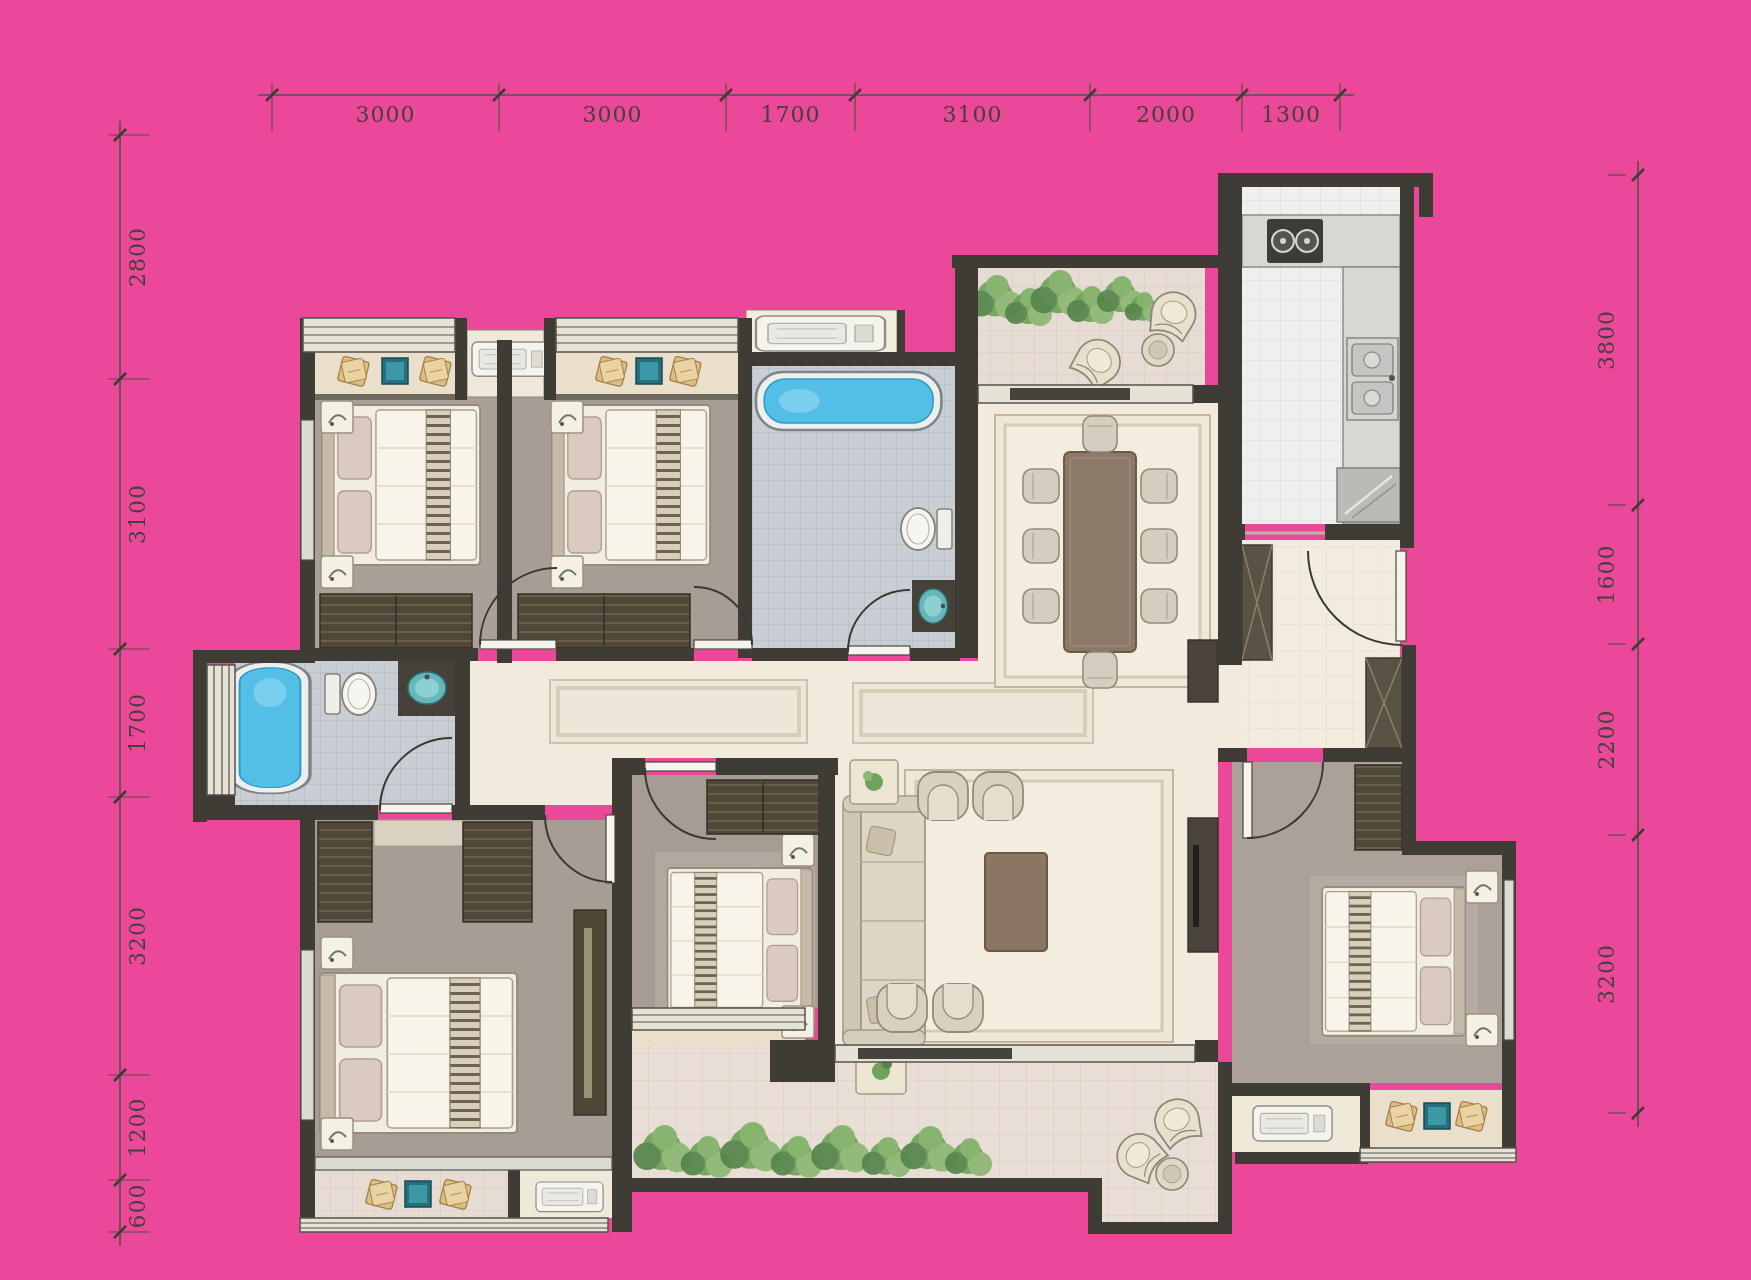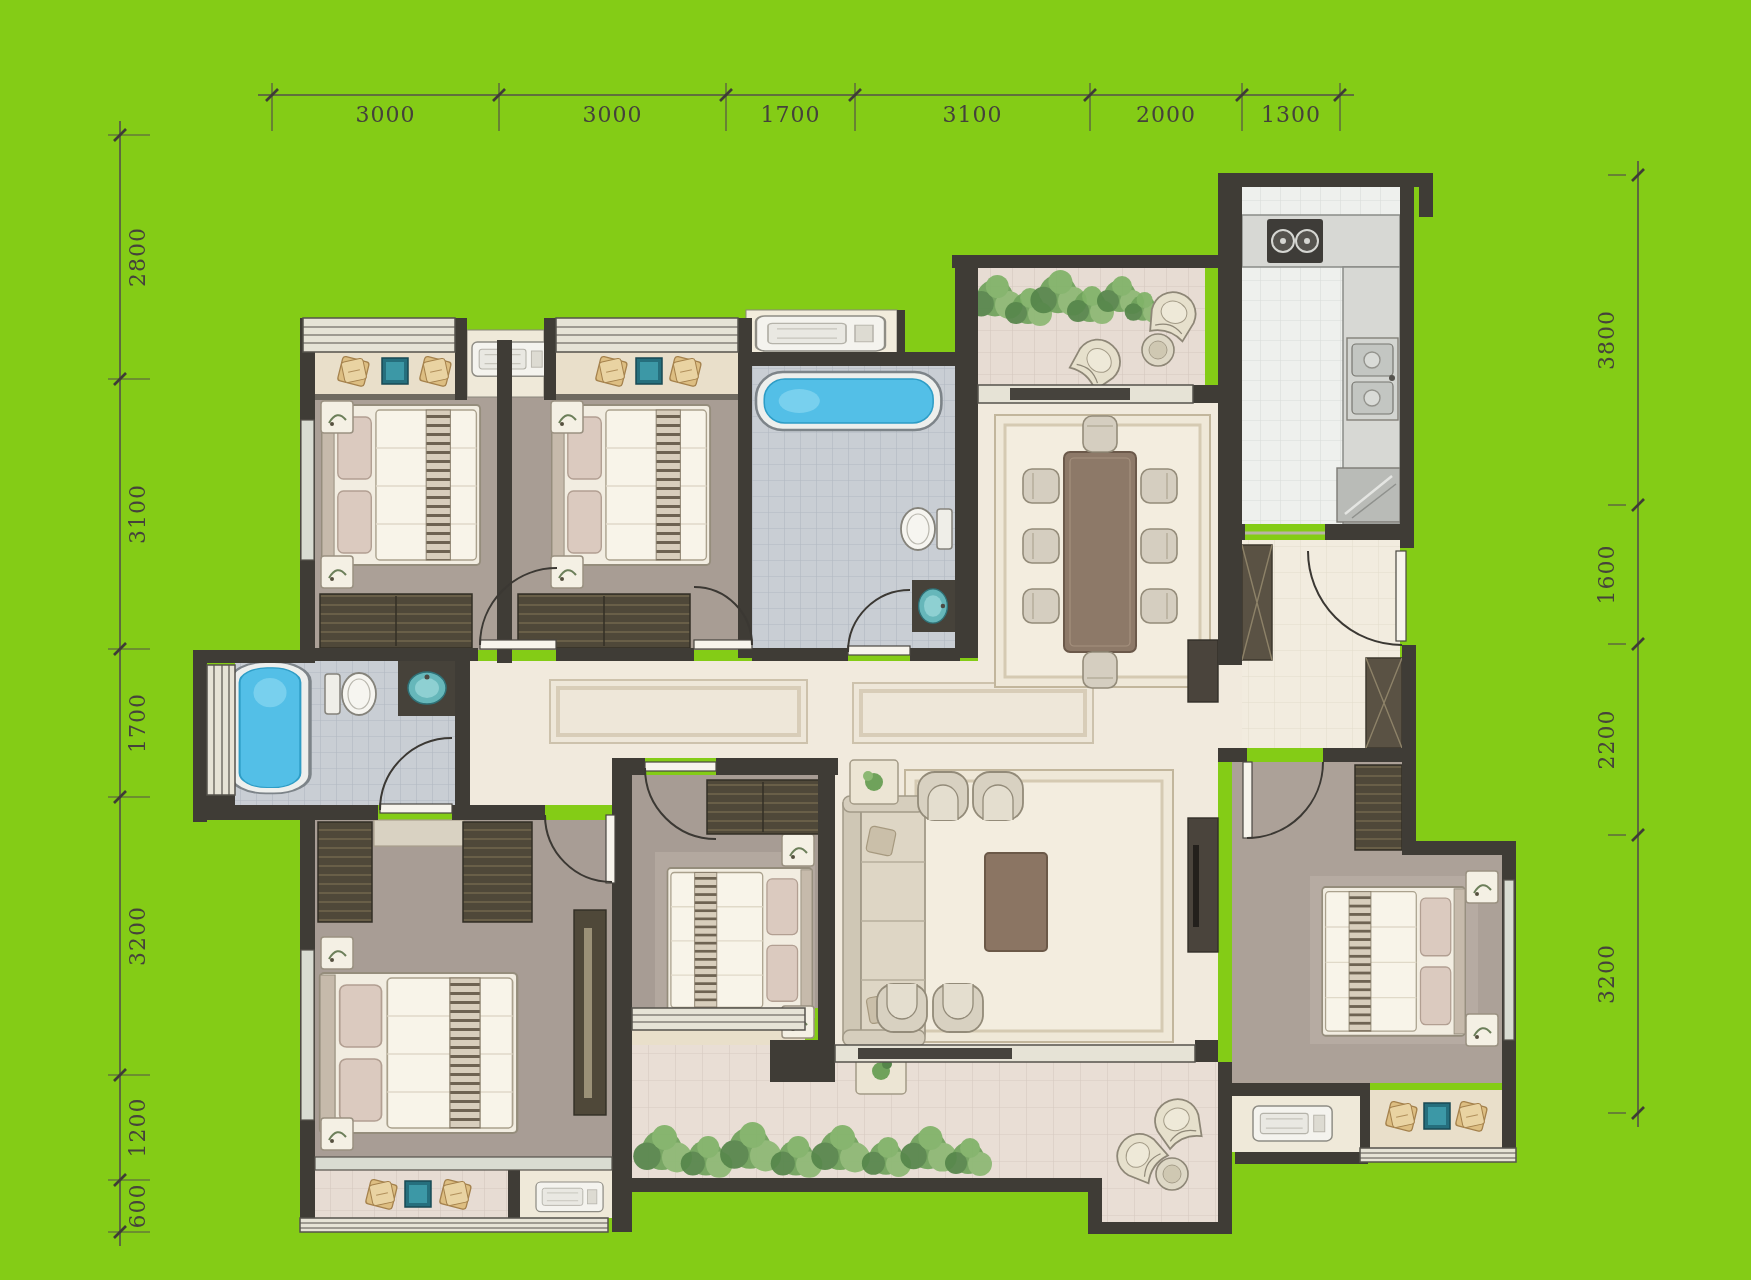--- a/index.html
+++ b/index.html
@@ -4,21 +4,21 @@
 <style>
   html,body{margin:0;padding:0;}
   body{background:#f7f0dd;font-family:"DejaVu Serif", serif;}
   #stage{position:relative;width:1751px;height:1280px;overflow:hidden;background:#f7f0dd;}
   svg{display:block;}
   text.dim{fill:#45423b;font-family:"DejaVu Serif", serif;letter-spacing:1px;}
 </style>
 </head>
 <body>
 
-<div id="stage" style="background: #84cc16;">
+<div id="stage" style="background: #ec4899;">
 <svg id="plan" viewBox="0 0 1751 1280" width="1751" height="1280" xmlns="http://www.w3.org/2000/svg">
 <defs>
   <pattern id="patBath" width="16" height="16" patternUnits="userSpaceOnUse">
     <rect width="16" height="16" fill="#c9ced4"></rect>
           <path d="M0 0H16M0 0V16" stroke="#b2b9c2" stroke-width="1.2"></path>
   </pattern>
   <pattern id="patKitchen" width="20" height="20" patternUnits="userSpaceOnUse">
     <rect width="20" height="20" fill="#eef0ed"></rect>
           <path d="M0 0H20M0 0V20" stroke="#d9ddd9" stroke-width="1.2"></path>
   </pattern>

